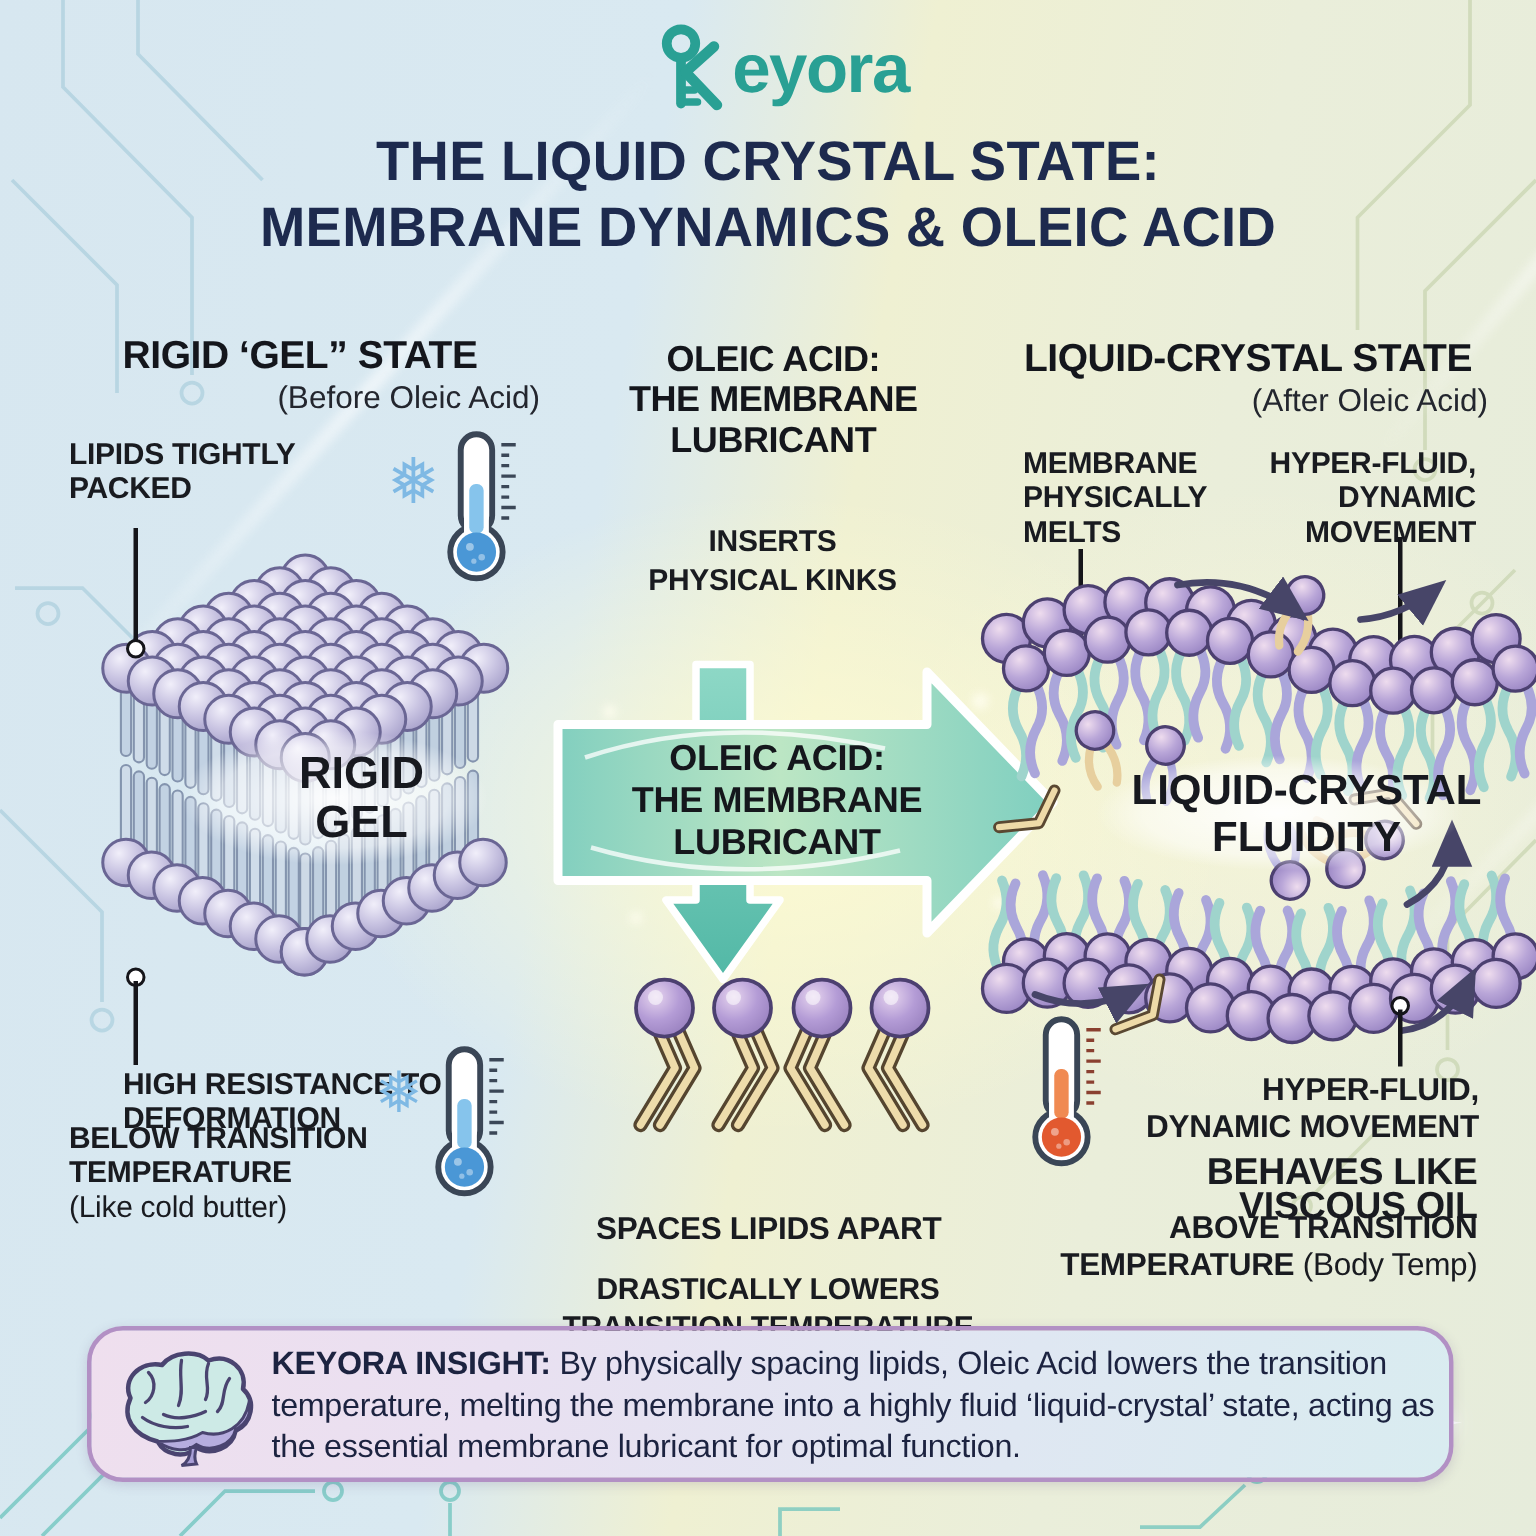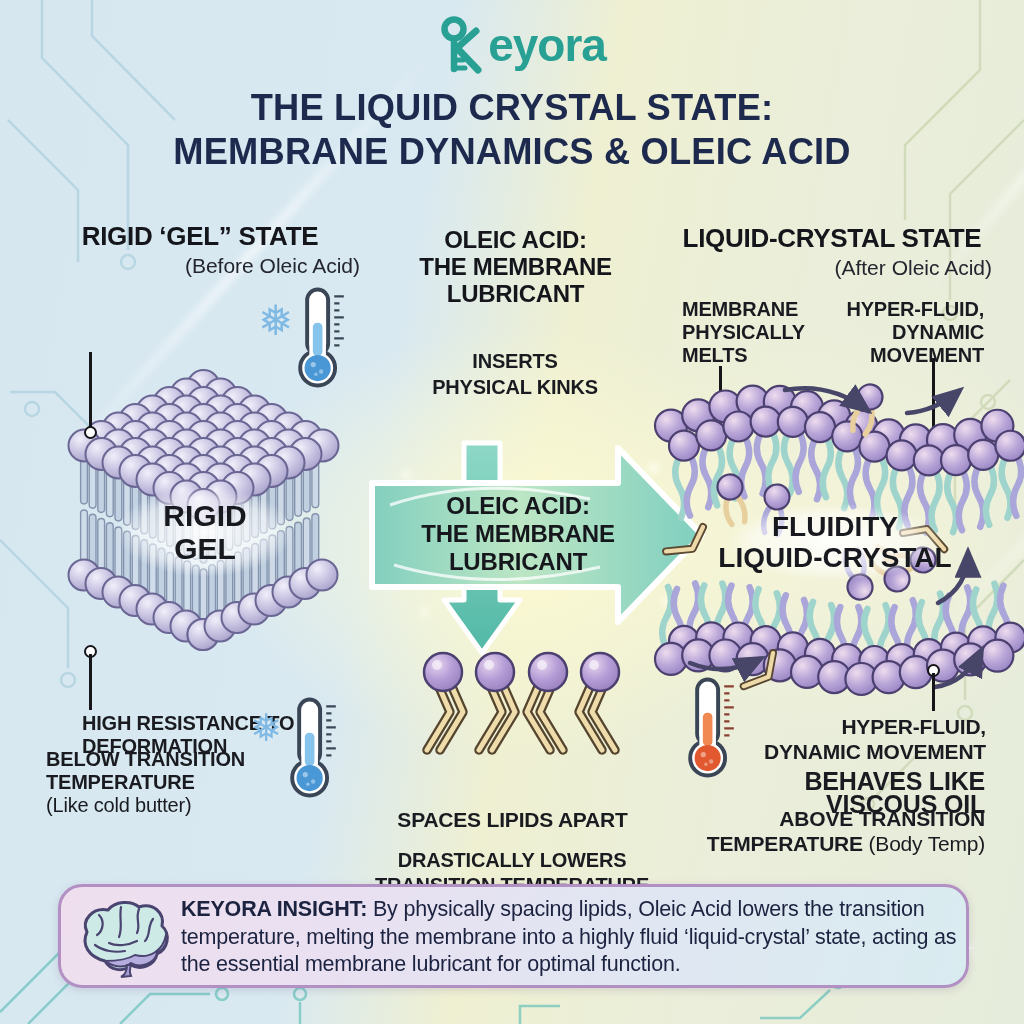--- a/index.html
+++ b/index.html
@@ -25,21 +25,21 @@
   .col-head{font-size:26px;font-weight:bold;color:#14161c;text-align:center;line-height:29px;letter-spacing:-.3px;}
   .col-sub{font-size:21px;font-weight:normal;color:#23262e;text-align:right;line-height:25px;margin-top:2px;}
   .lbl{font-size:20px;font-weight:bold;color:#191b20;line-height:23px;letter-spacing:-.2px;}
   .lbl-c{text-align:center;}
   .lbl-r{text-align:right;}
   .note{font-weight:normal;}
   .pin{position:absolute;width:2.5px;background:#15151a;}
   .pin-dot{position:absolute;width:9px;height:9px;border:2.5px solid #15151a;border-radius:50%;background:#fff;}
   .diagram-word{font-weight:bold;color:#17191f;text-align:center;
     background:radial-gradient(closest-side,rgba(255,255,255,.95),rgba(255,255,255,.5) 60%,rgba(255,255,255,0) 80%);
-    display:flex;flex-direction:column;justify-content:center;}
+    display:flex;flex-direction:column;justify-content:center;padding-left:36px;}
   .arrow-text{font-size:24px;font-weight:bold;color:#15171c;text-align:center;line-height:28px;letter-spacing:-.2px;}
   .snow{position:absolute;color:#7fb9e4;pointer-events:none;}
   .thermo-cold{--tfill:#4a97d6;--tfill2:#86c4ec;--ttick:#3b4757;}
   .thermo-hot{--tfill:#e2592f;--tfill2:#f08a52;--ttick:#8a4030;}
   
   .insight{left:58px;top:884px;width:905px;height:98px;border-radius:24px;
     background:linear-gradient(105deg,#efdfee 0%,#e9e0f1 30%,#dfe7f2 68%,#d9ecf0 100%);
     border:3px solid #b290c4;box-shadow:0 2px 8px rgba(90,70,120,.18);}
   .insight p{position:absolute;left:120px;top:9px;width:778px;margin:0;
     font-size:21.5px;line-height:27.5px;color:#1c2340;letter-spacing:-.2px;}
@@ -152,20 +152,21 @@
   </div>
   <div class="abs title">
     <div>THE LIQUID CRYSTAL STATE:</div>
     <div>MEMBRANE DYNAMICS &amp; OLEIC ACID</div>
   </div>
 
   <div class="abs" style="left:40px;top:222px;width:320px;">
     <div class="col-head">RIGID ‘GEL” STATE</div>
     <div class="col-sub">(Before Oleic Acid)</div>
   </div>
+  <div class="abs lbl" style="left:46px;top:292px;width:175px;">LIPIDS TIGHTLY PACKED</div>
   <div class="snow" style="left:258px;top:296px;font-size:42px;">❅</div>
   <svg class="abs thermo-cold" style="left:294px;top:286px" width="56" height="103">
     <use href="#thermo" xlink:href="#thermo" width="56" height="103"></use>
   </svg>
 
   <svg class="abs" style="left:45px;top:368px" width="317" height="300" viewBox="0 0 317 300">
     <g id="cube-g">
         <rect x="35.6" y="82" width="6.8" height="54" rx="3.4" fill="#c2d2e3" stroke="#8494ae" stroke-width="1.4"></rect>
         <rect x="35.6" y="142" width="6.8" height="54" rx="3.4" fill="#cfdce9" stroke="#8494ae" stroke-width="1.4"></rect>
         <rect x="44.2" y="86.25" width="6.8" height="54" rx="3.4" fill="#cfdce9" stroke="#8494ae" stroke-width="1.4"></rect>
@@ -536,22 +537,22 @@
       </g>
     <g stroke="#474568" stroke-width="4.5" fill="none" stroke-linecap="round">
       <path d="M130,15 q45,-8 82,20" marker-end="url(#ah)"></path>
       <path d="M252,38 q28,-2 52,-22" marker-end="url(#ah)"></path>
       <path d="M283,228 q30,-16 30,-50" marker-end="url(#ah)"></path>
       <path d="M35,288 q35,14 70,-4" marker-end="url(#ah)"></path>
       <path d="M280,312 q30,-4 46,-36" marker-end="url(#ah)"></path>
     </g>
   </svg>
   <div class="abs diagram-word" style="left:700px;top:494px;width:270px;height:96px;font-size:28px;line-height:31px;">
+    <div>LIQUID-CRYSTAL</div>
     <div>FLUIDITY</div>
-    <div>LIQUID-CRYSTAL</div>
   </div>
 
   <div class="pin-dot" style="left:927px;top:664px;"></div>
   <div class="pin" style="left:932px;top:673px;height:38px;"></div>
 
   <svg class="abs thermo-hot" style="left:684px;top:676px" width="56" height="103">
     <use href="#thermo" xlink:href="#thermo" width="56" height="103"></use>
   </svg>
   <div class="abs lbl lbl-r" style="left:748px;top:714px;width:238px;font-size:21px;line-height:25px;">
     <div>HYPER-FLUID,</div>

